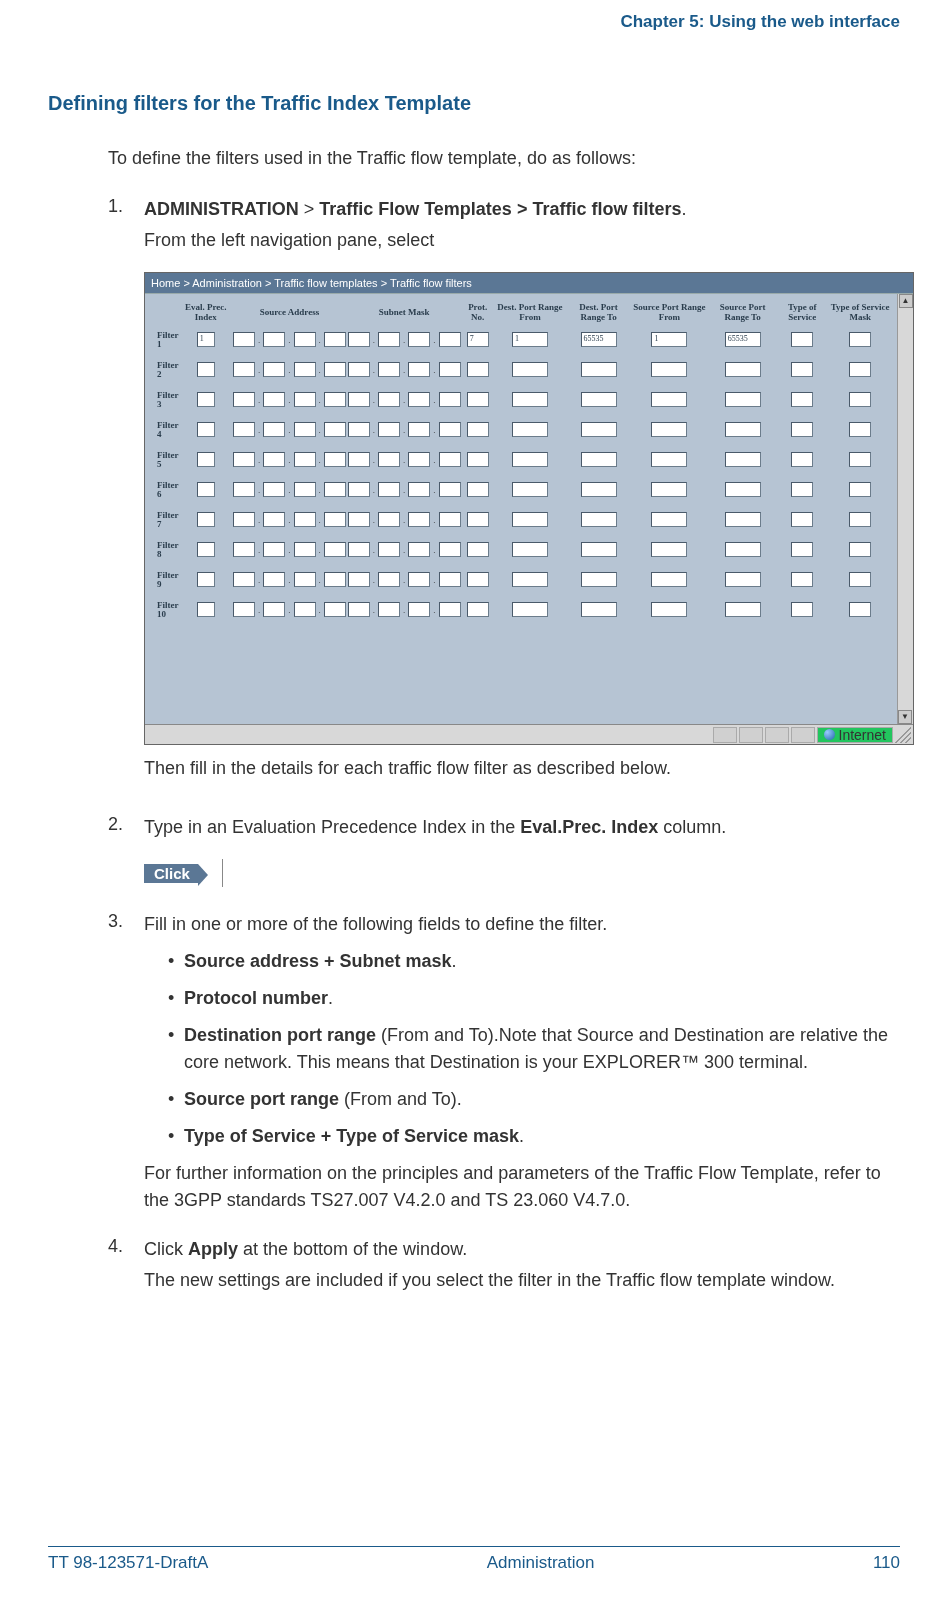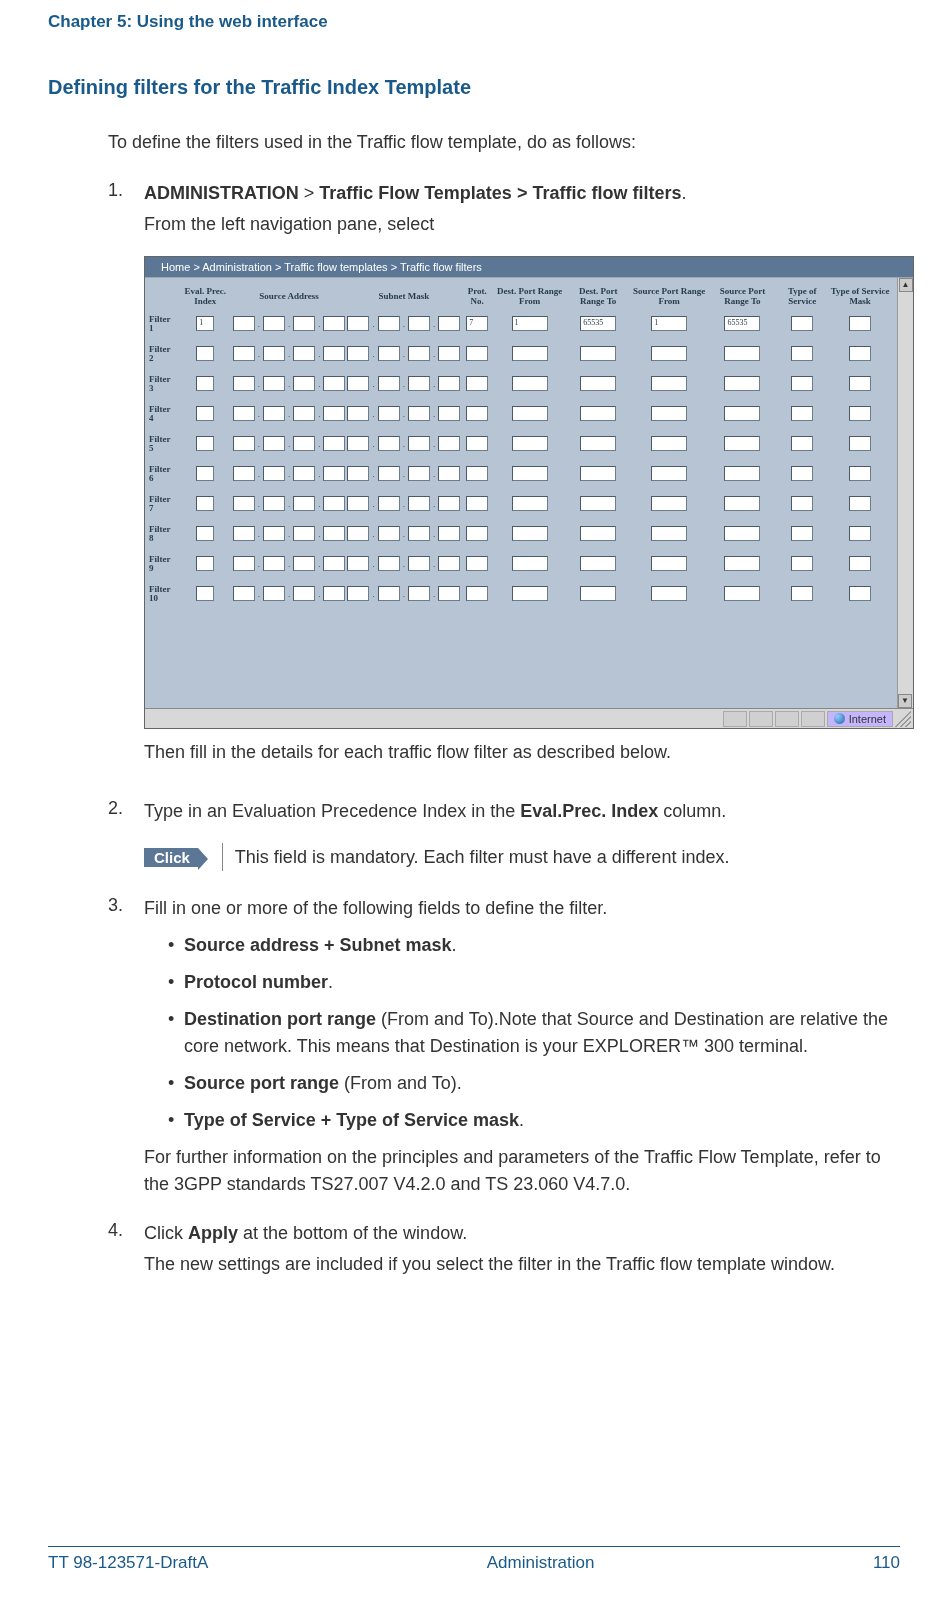--- a/index.html
+++ b/index.html
@@ -6,25 +6,25 @@
   body {
     font-family: "Myriad Pro", "Segoe UI", Arial, sans-serif;
     width: 948px;
     height: 1599px;
     background: #fff;
     color: #333;
     position: relative;
     padding: 12px 48px 0 48px;
   }
   .hdr-right {
-    text-align: left;
+    text-align: right;
     color: #1a5a8a;
     font-weight: 600;
     font-size: 17px;
-    margin-bottom: 44px;
+    margin-bottom: 60px;
   }
   .section-title {
     color: #1a5a8a;
     font-weight: 700;
     font-size: 20px;
     margin-bottom: 30px;
   }
   .indent1 { margin-left: 60px; }
   .para {
     font-size: 18px;
@@ -55,21 +55,21 @@
     margin: 6px 0 10px 96px;
     width: 770px;
     border: 1px solid #666;
     background: #fff;
     font-family: Tahoma, Verdana, sans-serif;
     font-size: 9px;
   }
   .ui-bc {
     background: #5b7795;
     color: #fff;
-    padding: 4px 16px;
+    padding: 4px 6px;
     font-size: 11px;
   }
   .ui-body {
     display: flex;
     background: #b6c4d3;
     border-top: 1px solid #9aa;
   }
   .ui-main { flex: 1; padding: 6px 4px 6px 0; overflow: hidden; }
   .ui-scroll {
     width: 16px;
@@ -103,21 +103,21 @@
   }
   table.flt td {
     padding: 6px 1px;
     text-align: center;
     vertical-align: middle;
   }
   table.flt td.lbl {
     font-size: 9px;
     font-weight: 700;
     text-align: left;
-    padding-left: 4px;
+    padding-left: 12px;
     width: 34px;
     line-height: 1.0;
   }
   .inp {
     display: inline-block;
     background: #fff;
     border: 1px solid #6b7c8b;
     border-top-color: #4a5a6a;
     border-left-color: #4a5a6a;
     height: 15px;
@@ -139,22 +139,22 @@
     padding-right: 2px;
   }
   .status .cell {
     width: 24px; height: 16px;
     border: 1px solid #aaa;
     background: #d0d0d0;
   }
   .status .zone {
     display: flex; align-items: center; gap: 4px;
     border: 1px solid #aaa; height: 16px;
-    padding: 0 6px; background: #c4b5fd;
-    font-size: 11px; color: #333;
+    padding: 0 6px; background: #22c55e;
+    font-size: 14px; color: #333;
   }
   .globe {
     width: 11px; height: 11px; border-radius: 50%;
     background: radial-gradient(circle at 30% 30%, #9cf, #26a);
   }
   .resize {
     width: 16px; height: 16px;
     background: linear-gradient(135deg, transparent 0 50%, #999 50% 55%, transparent 55% 65%, #999 65% 70%, transparent 70% 80%, #999 80% 85%, transparent 85%);
   }
 
@@ -538,21 +538,20 @@
   <div class="step-body">
     <p>
       <span>Type in an Evaluation Precedence Index in the </span><span class="bold">Eval.Prec. Index</span><span> column.</span>
     </p>
   </div>
 </div>
 
 <div class="note-row">
   <span class="note-badge">Click</span>
   <span class="note-divider"></span>
-  <span class="note-text">This field is mandatory. Each filter must have a different index.</span>
 </div>
 
 <div class="step">
   <div class="step-num">3.</div>
   <div class="step-body">
     <p>Fill in one or more of the following fields to define the filter.</p>
     <ul class="bullets">
       <li><span class="bold">Source address + Subnet mask</span><span>.</span></li>
       <li><span class="bold">Protocol number</span><span>.</span></li>
       <li><span class="bold">Destination port range</span><span> (From and To).Note that Source and Destination are relative the core network. This means that Destination is your EXPLORER™ 300 terminal.</span></li>

